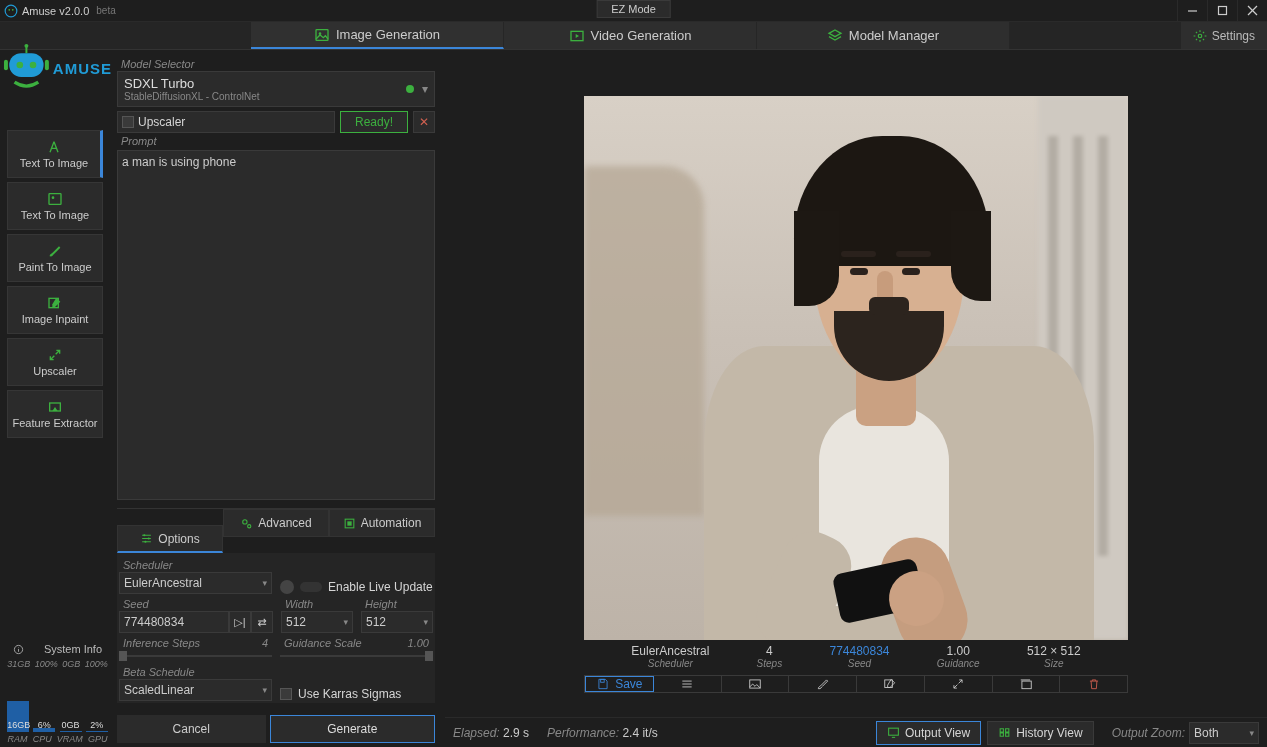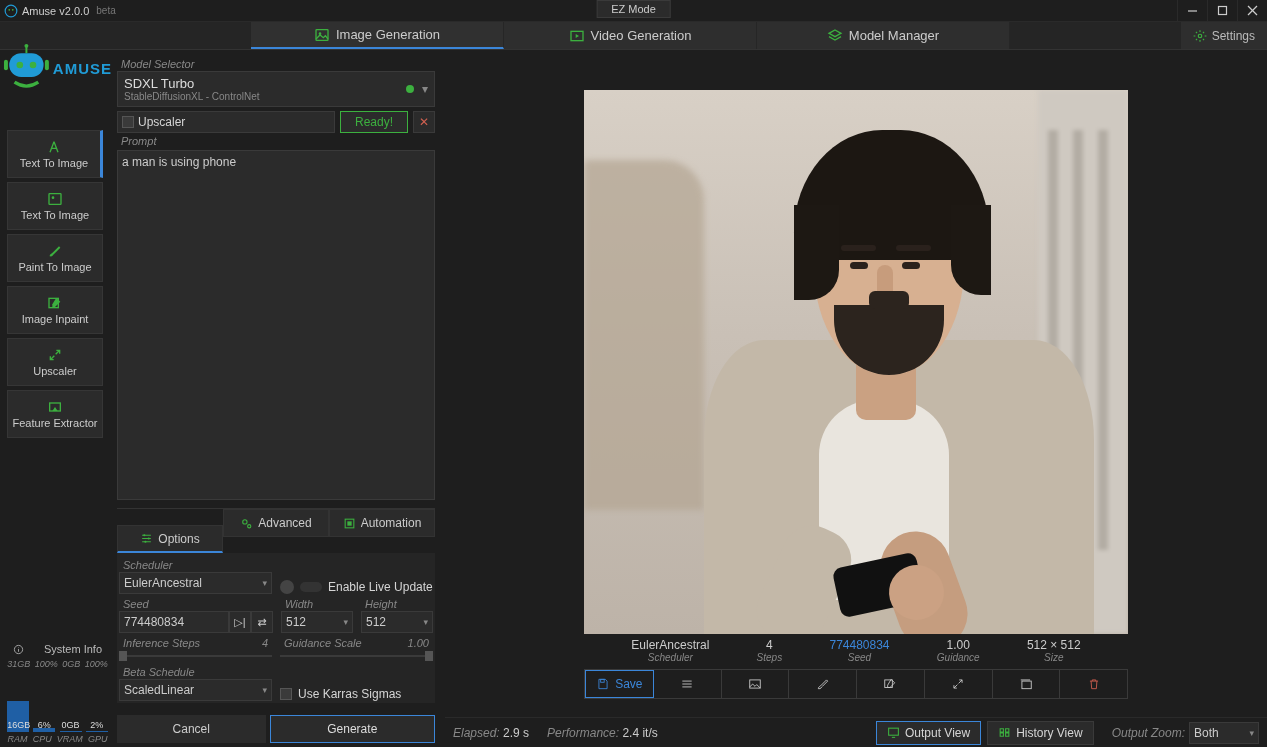--- a/index.html
+++ b/index.html
@@ -111,21 +111,21 @@
 .phone { position:absolute; left:252px; top:470px; width:85px; height:50px; background:#111; border-radius:9px; transform:rotate(-12deg);}
 .hand { position:absolute; left:305px; top:475px; width:55px; height:55px; background:#cba183; border-radius:28px; transform:rotate(-15deg);}
 
 .meta-row { display:flex; justify-content:space-evenly; width:544px; margin:4px auto 0;}
 .meta-item { text-align:center;}
 .meta-val { font-size:12px; color:#ccc;}
 .meta-val.link { color:#3b86d9;}
 .meta-lbl { font-size:10px; color:#888; font-style:italic;}
 
 .tool-row { display:flex; width:544px; margin:6px auto 0; border:1px solid #3a3a3a;}
-.tool-btn { flex:1; height:28px; display:flex; align-items:center; justify-content:center; cursor:pointer; border-right:1px solid #3a3a3a; gap:5px; color:#ccc;}
+.tool-btn { flex:1; height:16px; display:flex; align-items:center; justify-content:center; cursor:pointer; border-right:1px solid #3a3a3a; gap:5px; color:#ccc;}
 .tool-btn:last-child{border-right:none;}
 .tool-btn.save { color:#3b86d9; border:1px solid #3b86d9;}
 .tool-btn.trash { color:#d06050;}
 .tool-btn svg { stroke:currentColor; fill:none; stroke-width:1.5;}
 
 .bottom-row { height:30px; display:flex; align-items:center; padding:0 8px; gap:18px; border-top:1px solid #2a2a2a;}
 .stat { color:#888; font-style:italic; font-size:12px;}
 .stat .v { color:#ccc; font-style:normal;}
 .viewbtns { margin-left:auto; display:flex; gap:6px;}
 .viewbtn { background:#2b2b2b; border:1px solid #3a3a3a; padding:4px 10px; display:flex; align-items:center; gap:5px; cursor:pointer; font-size:12px;}

